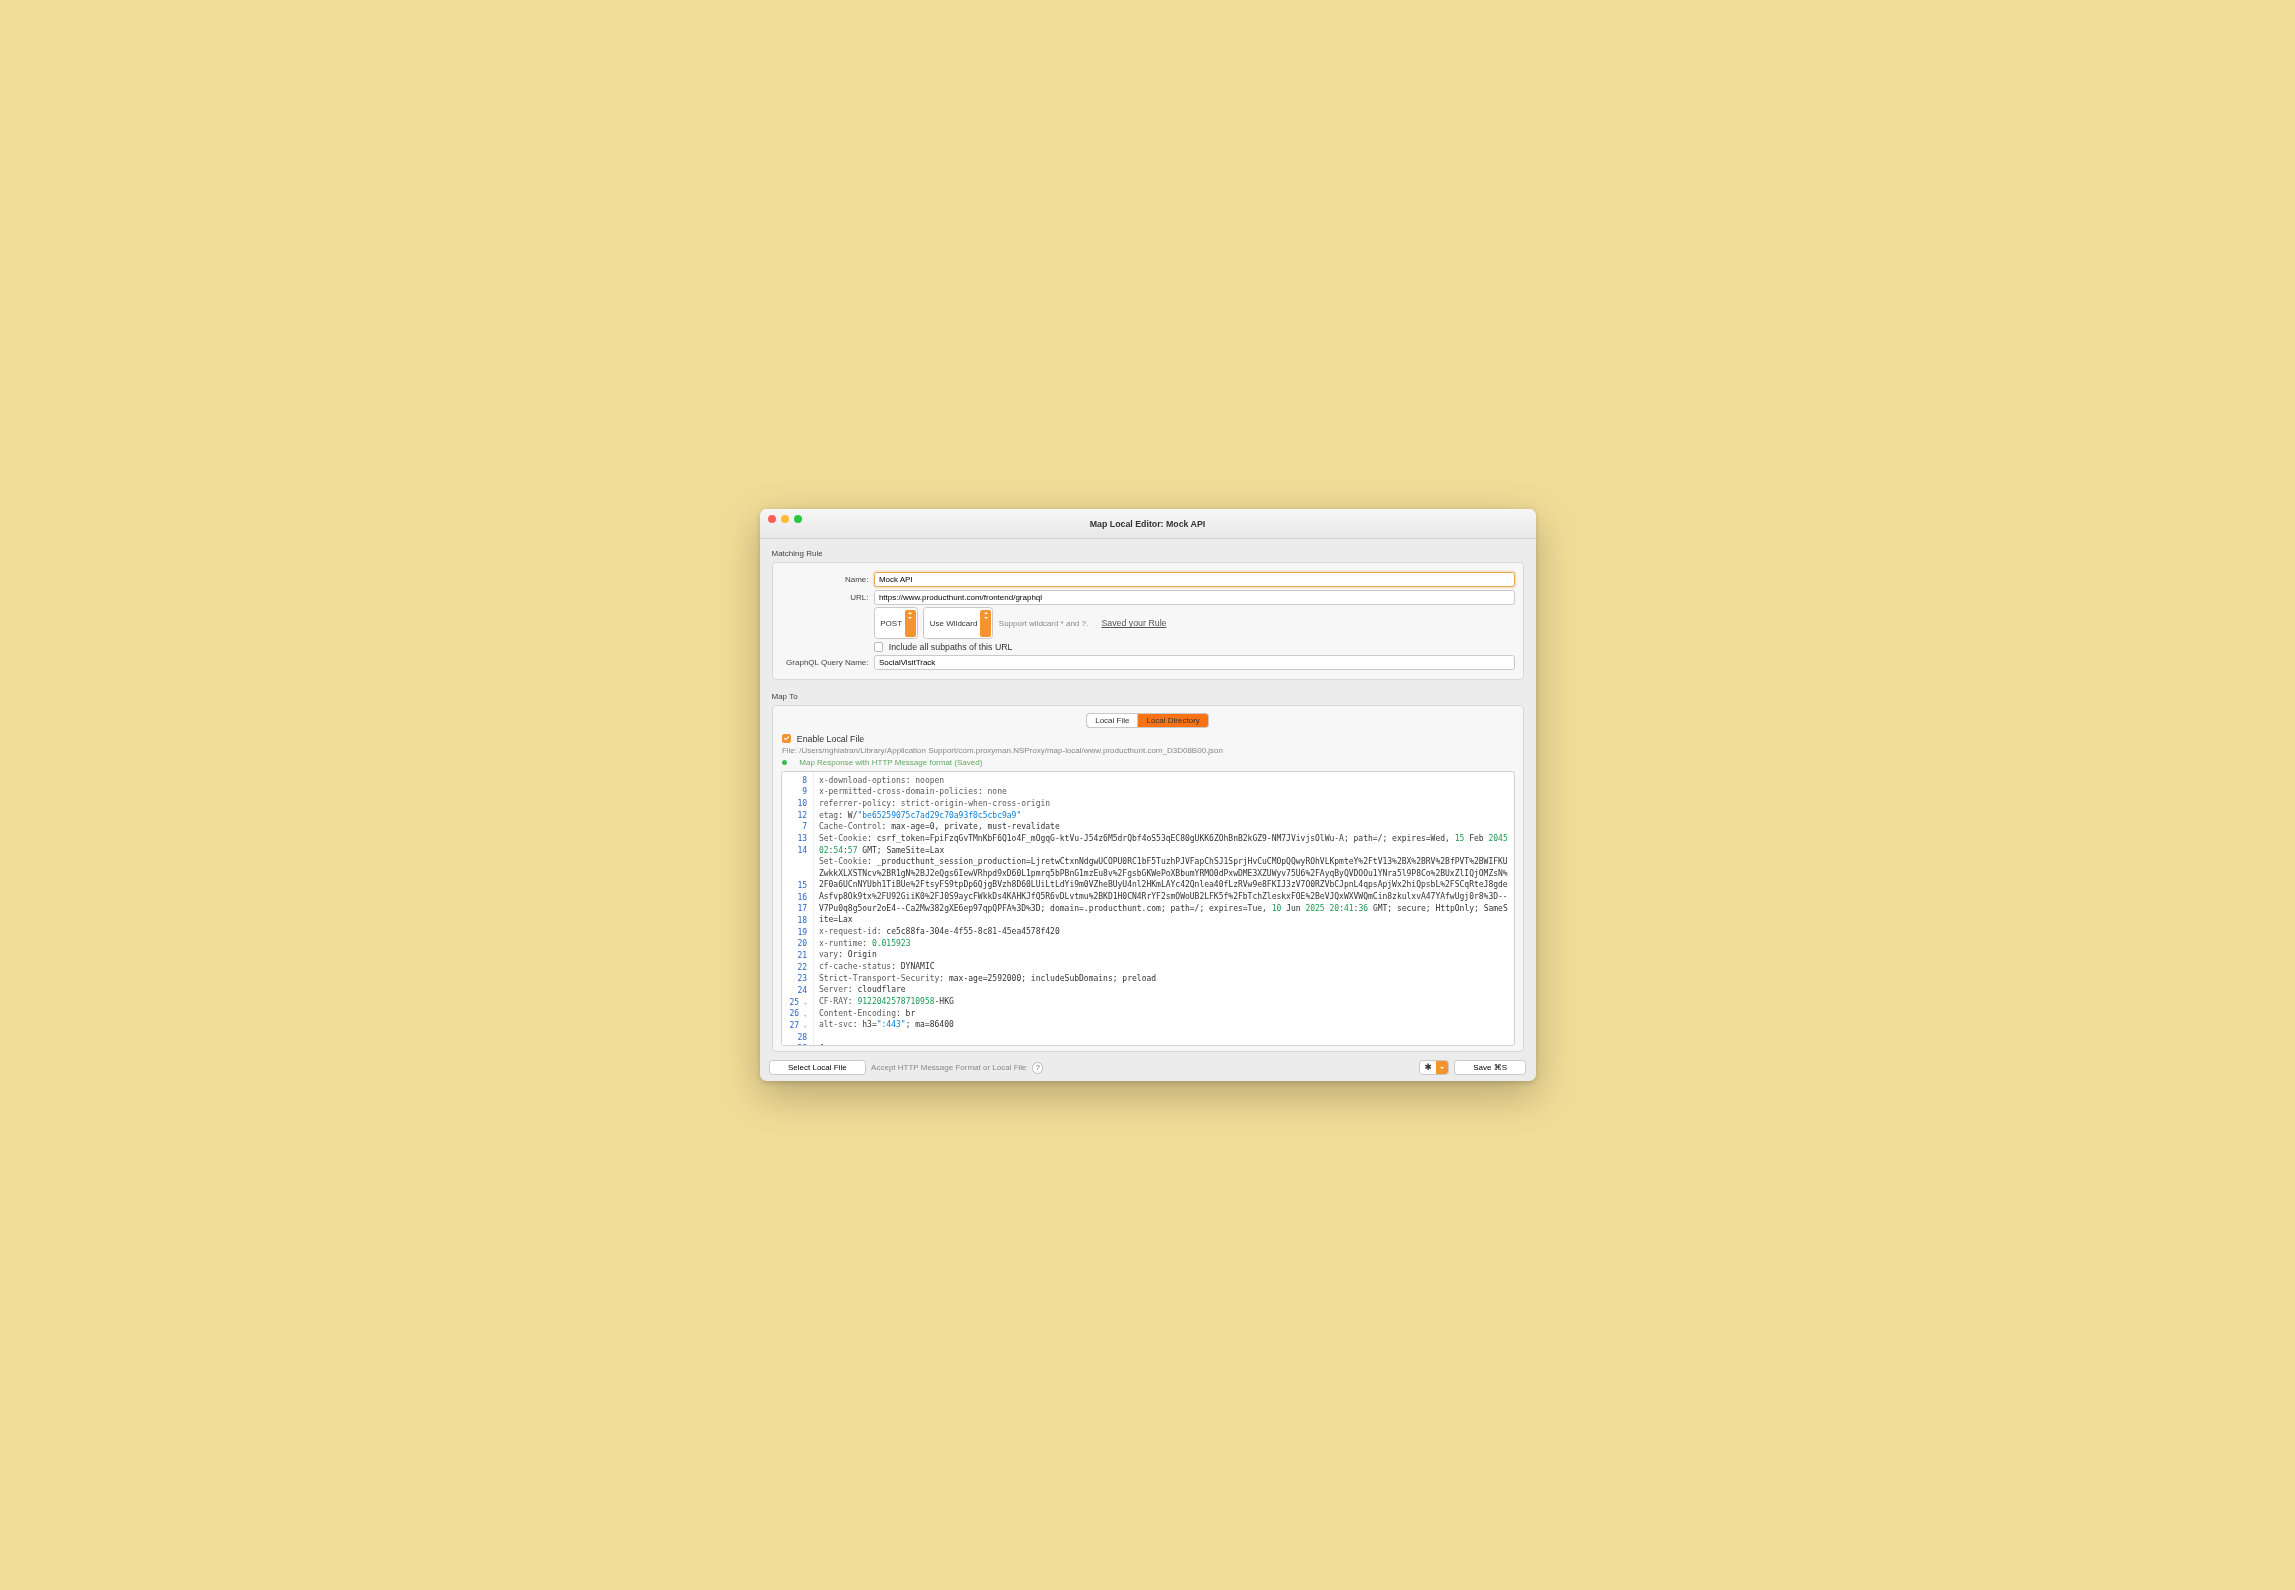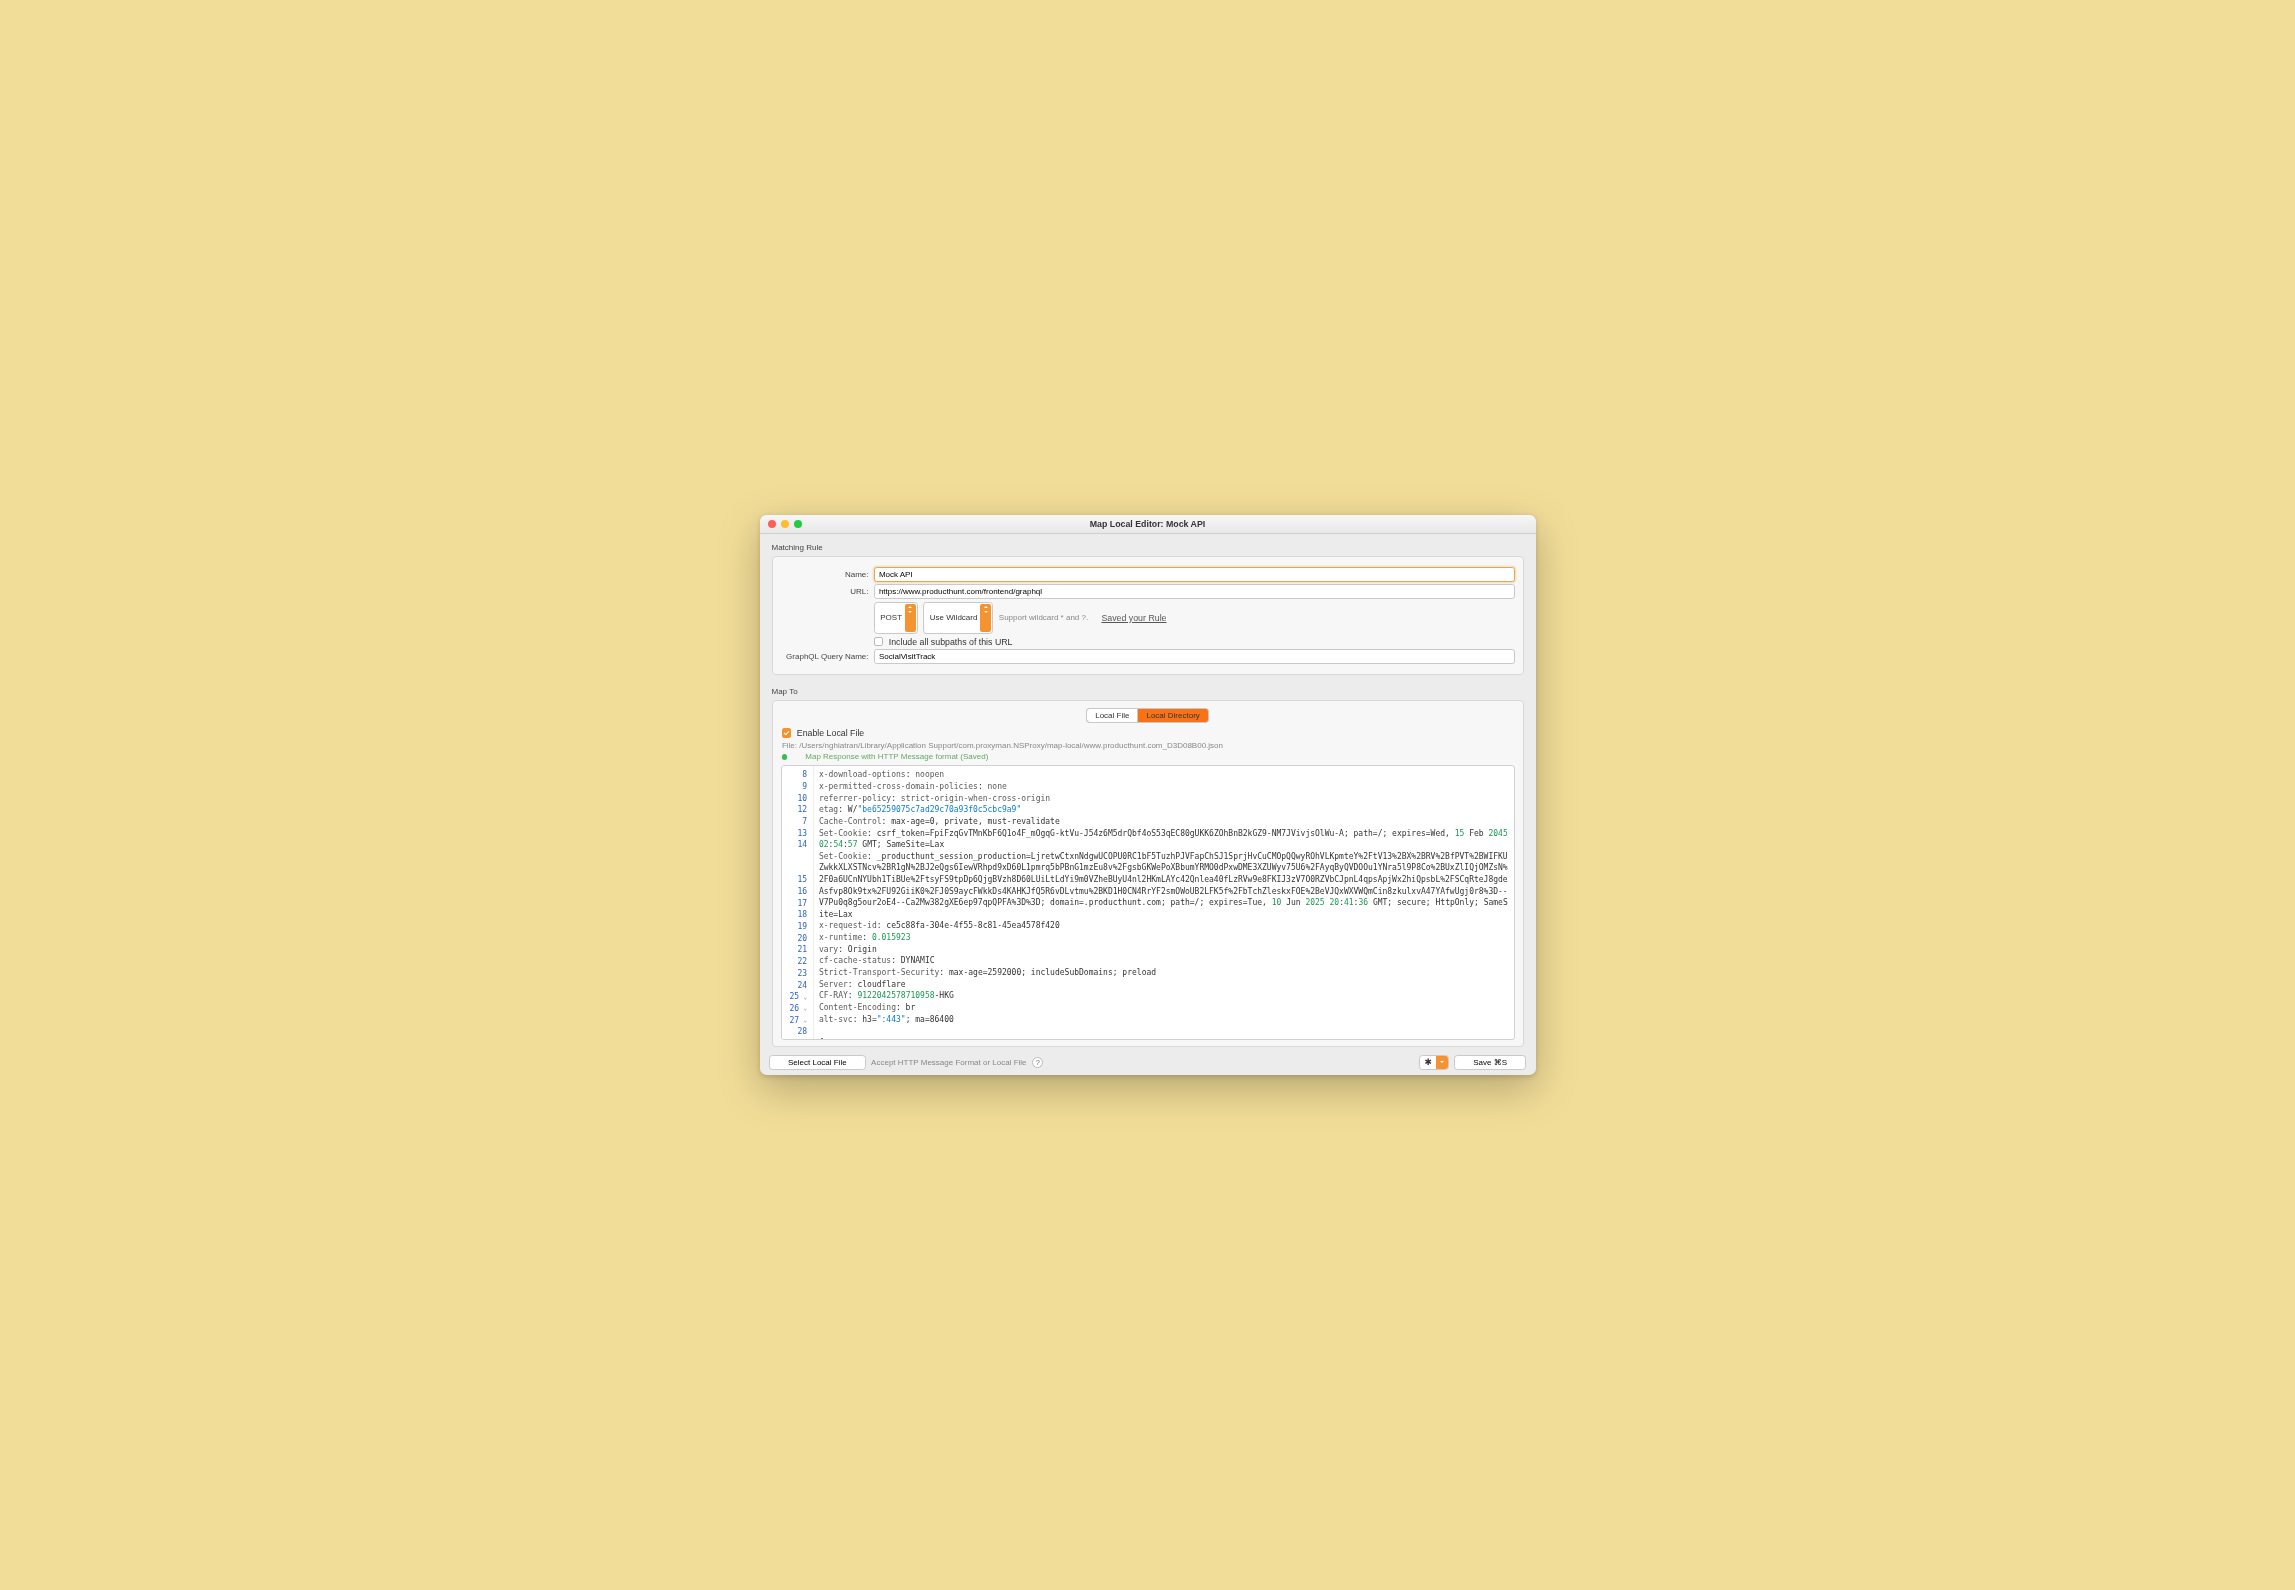--- a/index.html
+++ b/index.html
@@ -17,21 +17,21 @@
   }
   .window {
     width: 776px;
     background: #ececec;
     border-radius: 6.8px;
     box-shadow: 0 13.5px 41px rgba(0,0,0,0.25), 0 1.4px 5.4px rgba(0,0,0,0.15);
     overflow: hidden;
     position: relative;
   }
   .titlebar {
-    height: 19px;
+    height: 30px;
     display: flex;
     align-items: center;
     position: relative;
     border-bottom: 0.7px solid #d0d0d0;
     background: linear-gradient(#f6f6f6,#e8e8e8);
   }
   .traffic {
     position: absolute;
     left: 8px;
     top: 5.4px;
@@ -162,21 +162,21 @@
     cursor: pointer;
     font-family: inherit;
     color: #333;
   }
   .seg button.active {
     background: #fff;
   }
   .seg button + button { border-left: 0.7px solid #c9c9c9; }
   .map-panel { padding-bottom: 0; }
   .file-line { color: #888; font-size: 8px; margin-left: 1.4px; }
-  .status-line { display: flex; align-items: center; gap: 18px; margin: 2.7px 0 4px 1.4px; font-size: 8px; color: #6a6; }
+  .status-line { display: flex; align-items: center; gap: 12px; margin: 2.7px 0 4px 1.4px; font-size: 8px; color: #6a6; }
   .status-line .bullet { width: 5.4px; height: 5.4px; border-radius: 50%; background: #3cba54; }
   .editor {
     background: #fff;
     border: 0.7px solid #d0d0d0;
     border-radius: 2.7px;
     font-family: Menlo, Monaco, "SF Mono", Consolas, monospace;
     font-size: 8px;
     line-height: 1.45;
     position: relative;
     overflow: hidden;

